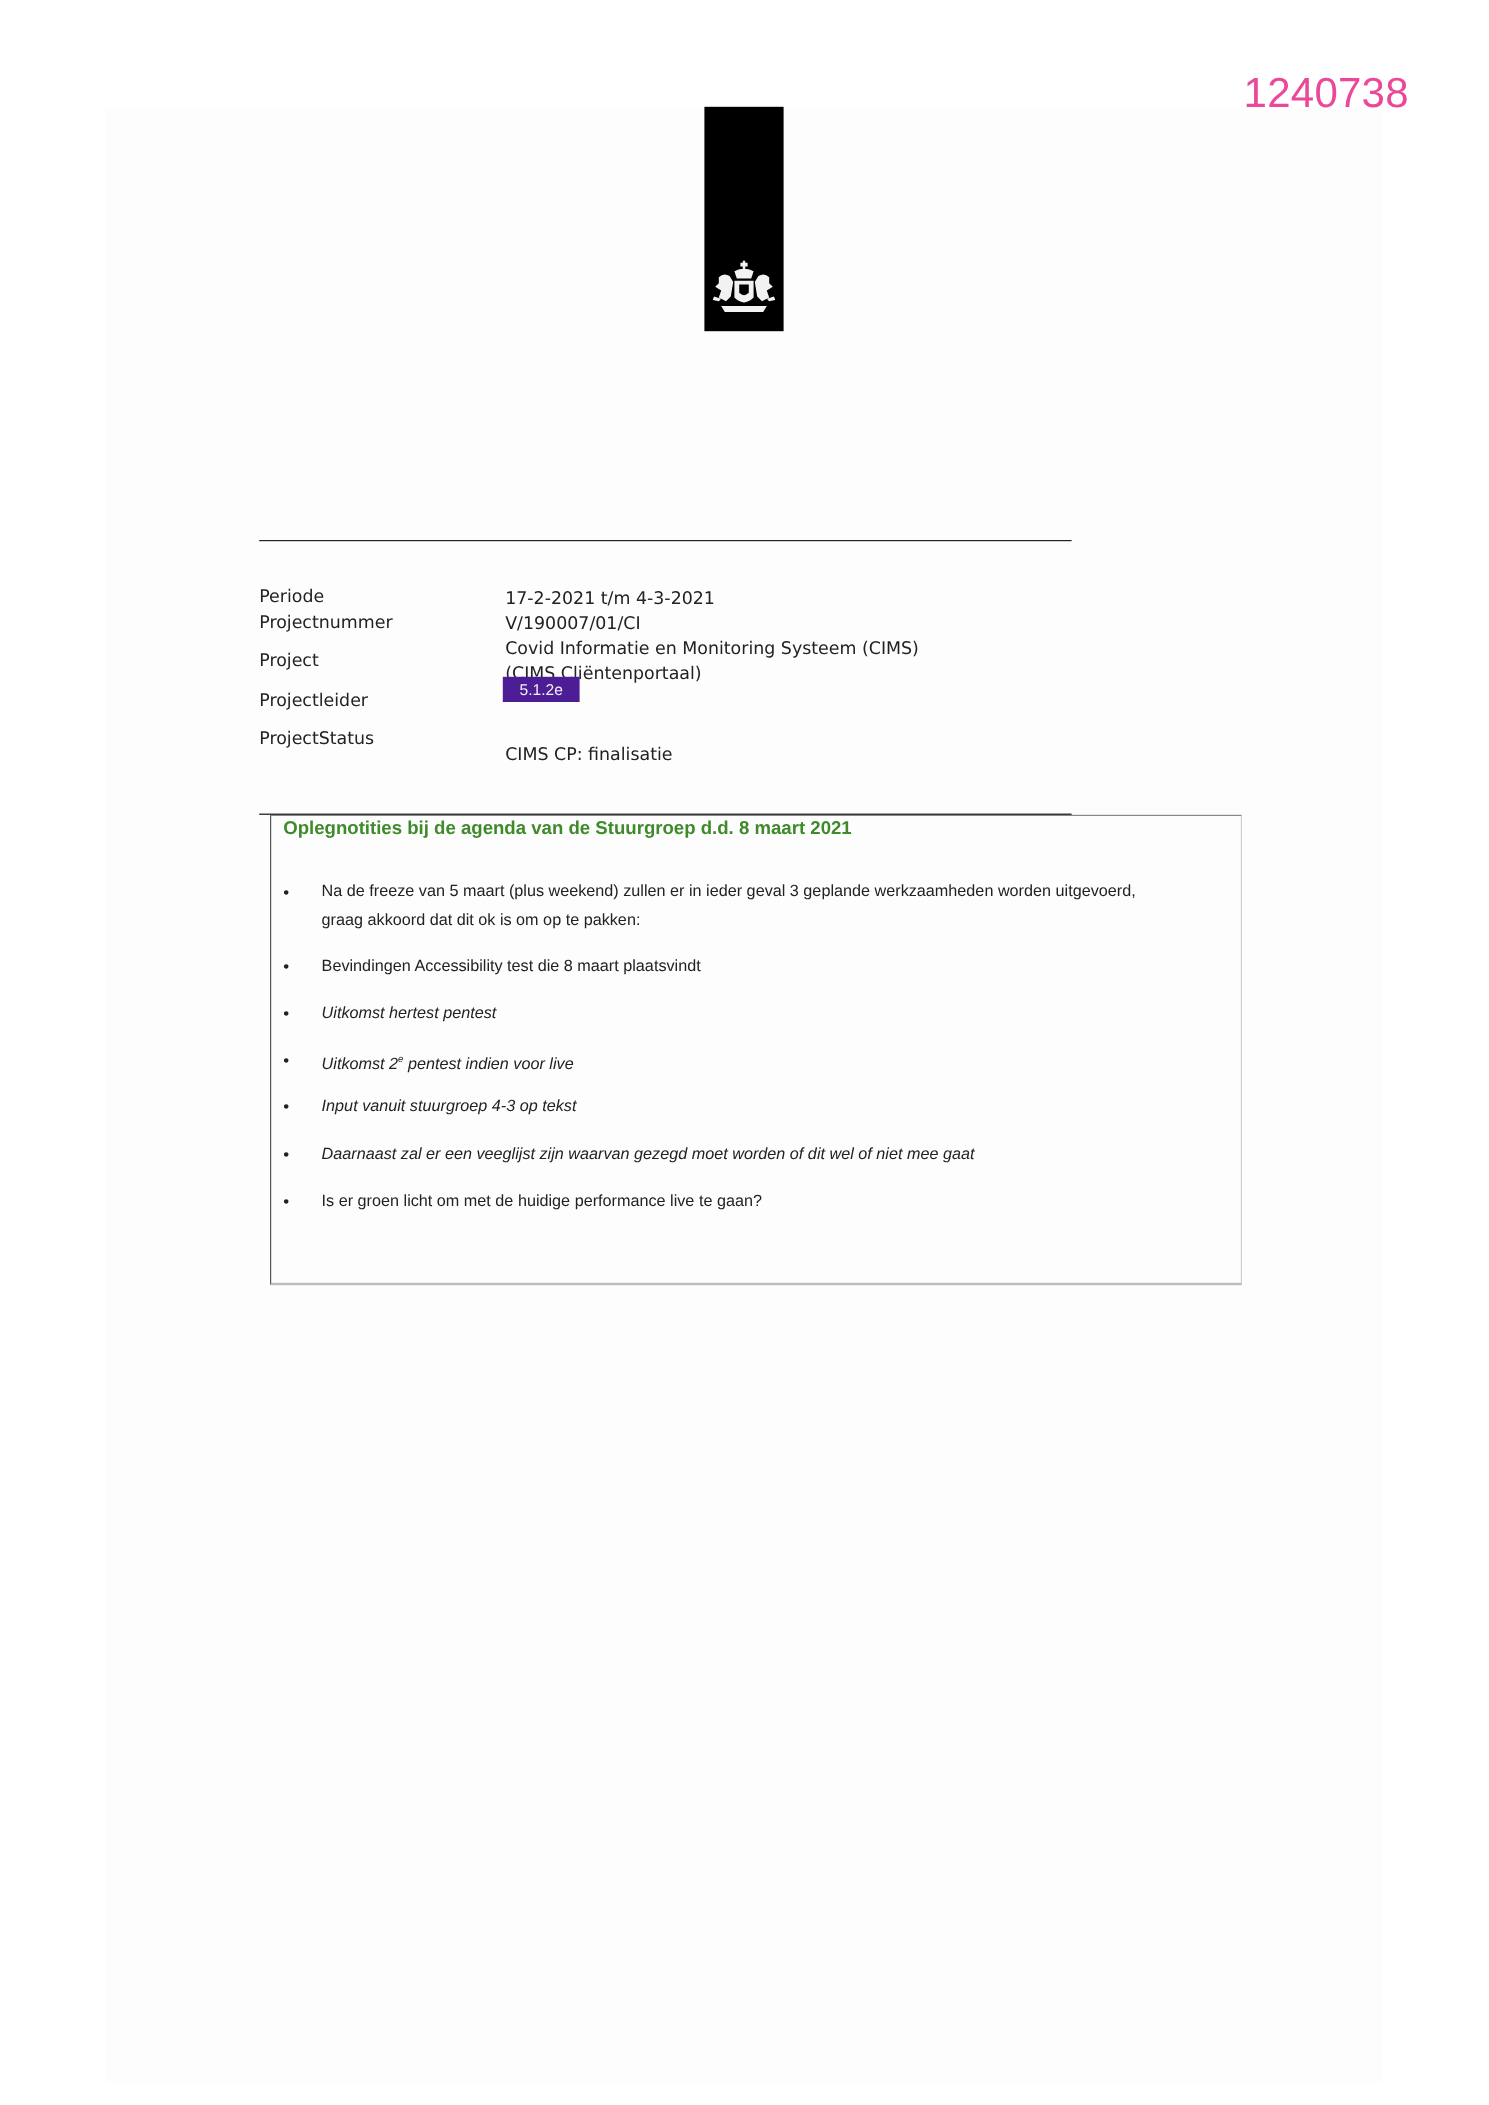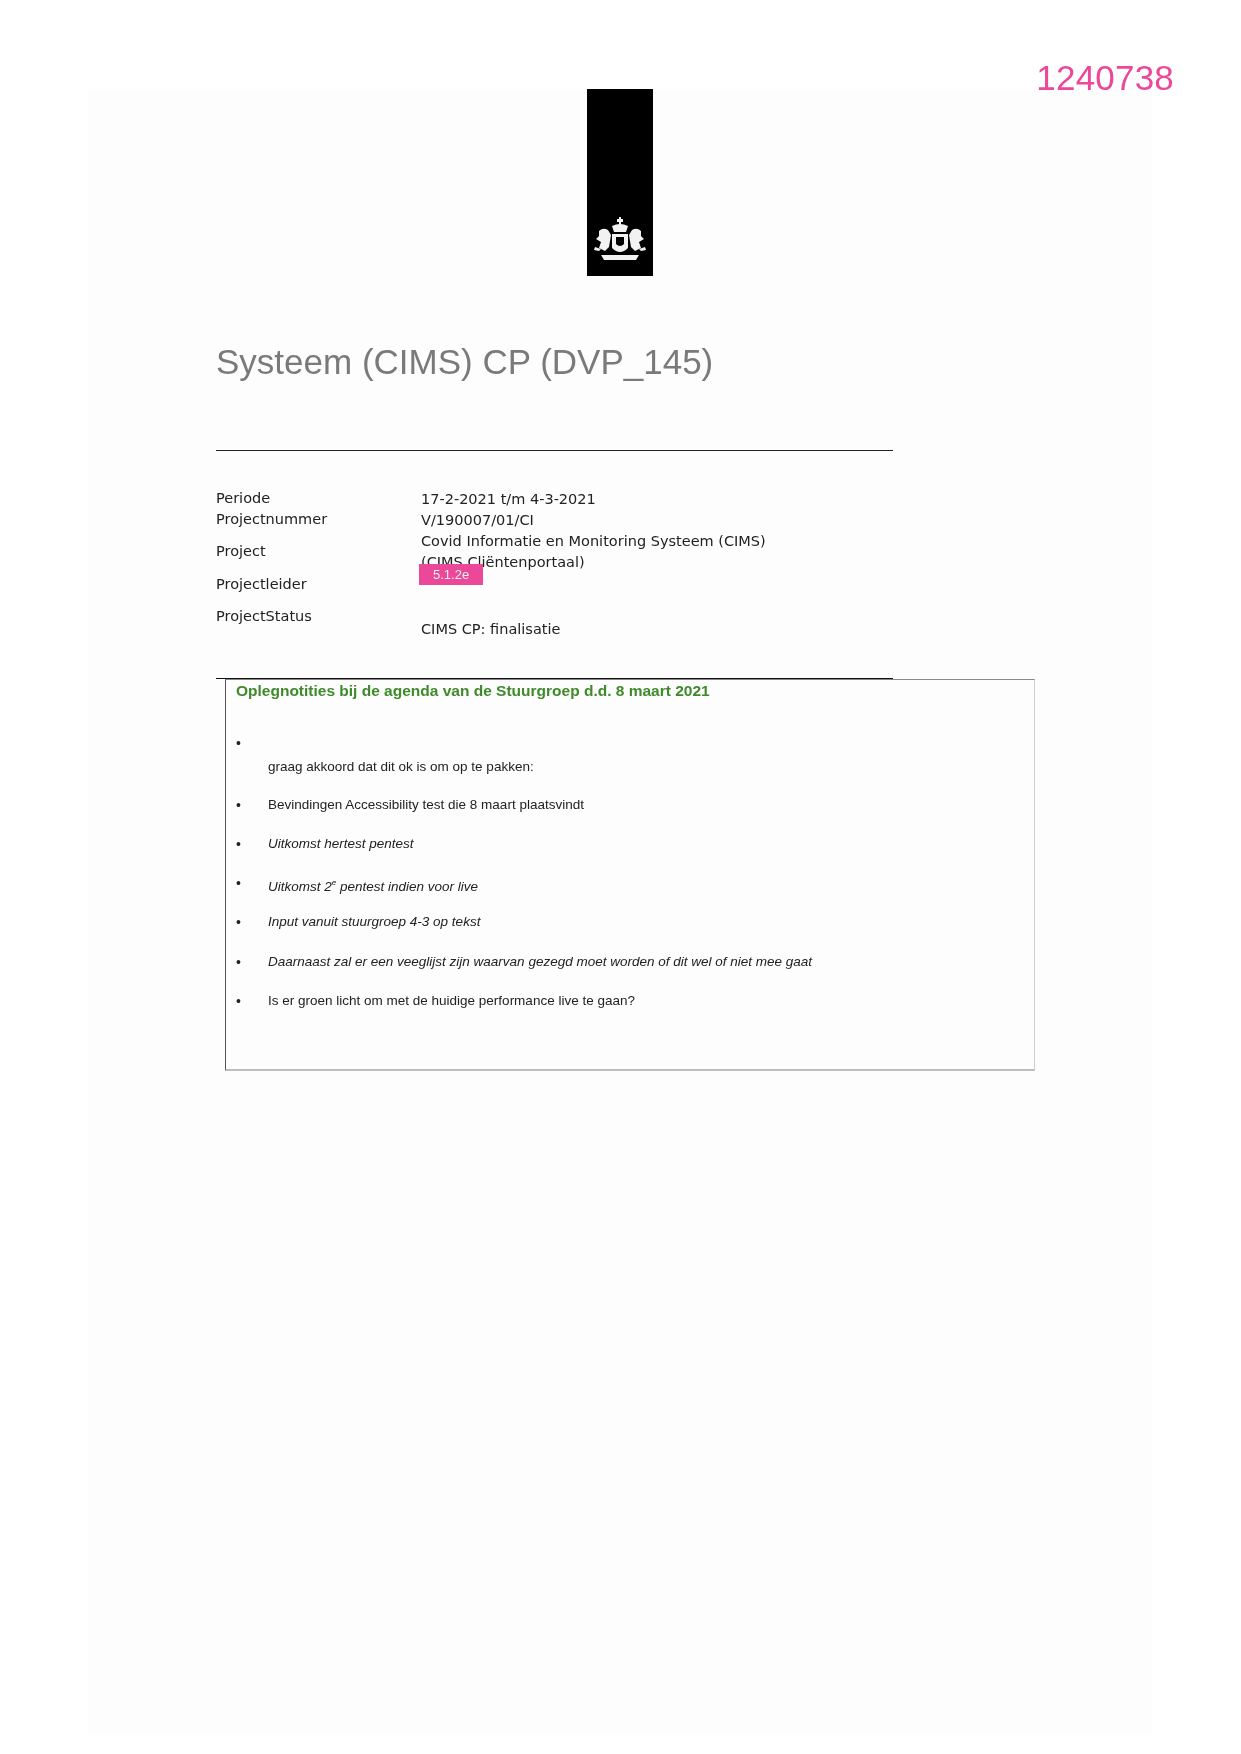--- a/index.html
+++ b/index.html
@@ -28,21 +28,21 @@
     position: absolute; left: 216px; top: 450px; width: 677px; height: 1px; background: #222;
   }
   .meta {
     position: absolute; left: 216px; top: 490px; width: 700px;
     font-family: "DejaVu Sans", sans-serif; font-size: 14.5px; color: #222;
   }
   .meta-row { position: absolute; left: 0; }
   .meta-label { position: absolute; left: 0; white-space: nowrap; }
   .meta-value { position: absolute; left: 205px; white-space: nowrap; line-height: 21px; }
   .redacted {
-    display: inline-block; background: #ec4899; color: #f0f0f0; font-size: 13px;
+    display: inline-block; background: #4c1d95; color: #f0f0f0; font-size: 13px;
     padding: 1px 14px; font-family: "Liberation Sans", sans-serif; line-height: 19px;
   }
   .notes-box {
     position: absolute; left: 225px; top: 679px; width: 808px; height: 389px;
     border-left: 1px solid #555; border-right: 1px solid #d0d0d0; border-bottom: 2px solid #bdbdbd;
     border-top: 1px solid #888;
   }
   .box-top-dark {
     position: absolute; left: 216px; top: 678px; width: 677px; height: 1px; background: #111;
   }
@@ -78,21 +78,20 @@
       <path d="M10 38 h38 l-3 5 h-32z"></path>
       <path d="M4 30 l6 2 -2 2 -5 -1z M54 30 l-6 2 2 2 5 -1z"></path>
     </g>
     <g fill="#000">
       <path d="M25 20 h8 v7 q-4 4 -8 0z"></path>
     </g>
   </svg>
 </div>
 
 <div class="title">
-  <div>Systeem (CIMS) CP (DVP_145)</div>
 </div>
 <div class="title-rule"></div>
 
 <div class="meta">
   <div class="meta-row" style="top:0;">
     <span class="meta-label">Periode</span>
     <span class="meta-value" style="top:-1px;">17-2-2021 t/m 4-3-2021</span>
   </div>
   <div class="meta-row" style="top:21px;">
     <span class="meta-label">Projectnummer</span>
@@ -112,21 +111,21 @@
     <span class="meta-value" style="top:11px;">CIMS CP:  finalisatie</span>
   </div>
 </div>
 
 <div class="notes-box">
   <div class="notes-heading">Oplegnotities bij de agenda van de Stuurgroep d.d. 8 maart 2021</div>
   <ul class="notes-list">
     <li class="note-item" style="top:51px;">
       <span class="bullet">•</span>
       <span class="text">
-        <br>
+        <span>Na de freeze van 5 maart  (plus weekend) zullen er in ieder geval 3 geplande werkzaamheden worden uitgevoerd,</span><br>
         <span>graag akkoord dat dit ok is om op te pakken:</span>
       </span>
     </li>
     <li class="note-item" style="top:113px;">
       <span class="bullet">•</span>
       <span class="text">Bevindingen Accessibility test die 8 maart plaatsvindt</span>
     </li>
     <li class="note-item italic" style="top:152px;">
       <span class="bullet">•</span>
       <span class="text">Uitkomst hertest pentest</span>

